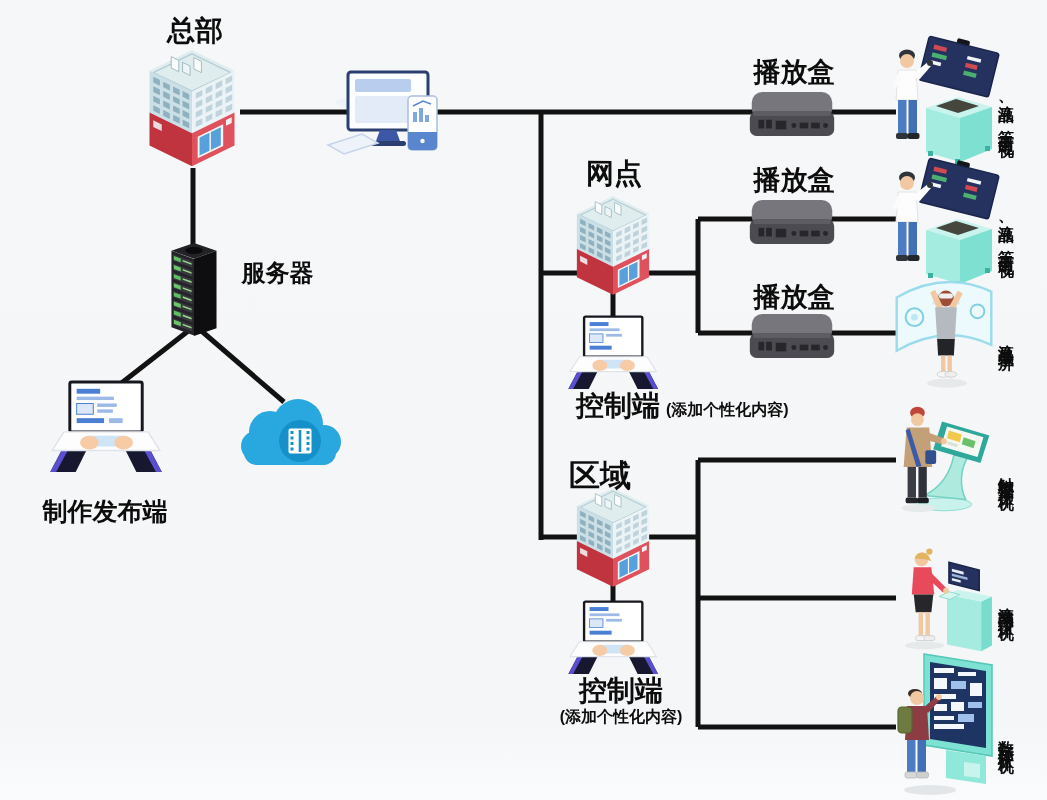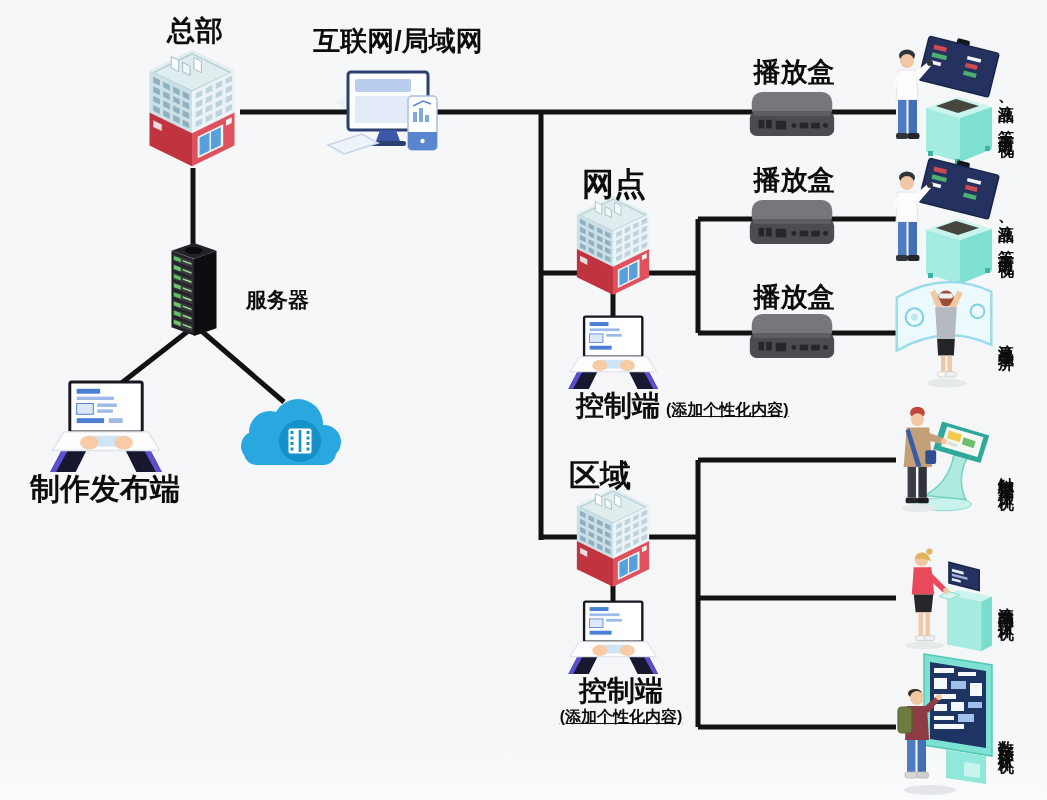--- a/index.html
+++ b/index.html
@@ -8,21 +8,21 @@
     background:linear-gradient(180deg,#f6f7f8 0%,#f5f6f7 90%,#fafbfc 100%);
     font-family:"Liberation Sans","DejaVu Sans",sans-serif;
   }
   #wires{position:absolute;left:0;top:0;z-index:0;}
   .icon{position:absolute;z-index:1;}
   .icon svg{display:block;width:100%;height:100%;}
   .lbl{
     position:absolute;z-index:2;font-weight:bold;color:#0d0d0d;
     text-align:center;line-height:1.1;white-space:nowrap;
   }
-  .note{font-weight:bold;text-decoration:underline;}
+  .note{font-weight:bold;}
   .vlbl{
     position:absolute;z-index:2;font-weight:bold;color:#0d0d0d;
     writing-mode:vertical-rl;text-align:center;
     font-size:16px;letter-spacing:3px;line-height:1;
   }
   .ctrlrow{position:absolute;z-index:2;display:flex;align-items:baseline;gap:6px;white-space:nowrap;}
 </style>
 </head>
 <body>
 
@@ -43,24 +43,23 @@
       <path d="M541,537 H698"></path>
       <path d="M613,582 V606"></path>
       <path d="M698,460 V727"></path>
       <path d="M698,460 H896"></path>
       <path d="M698,598 H896"></path>
       <path d="M698,727 H896"></path>
     </g>
   </svg>
 
   <div class="lbl" style="left:140px;top:16px;width:110px;font-size:28px">总部</div>
-  <div class="lbl" style="left:303px;top:27px;width:190px;font-size:27px">互联网/局域网</div>
-  <div class="lbl" style="left:230px;top:288px;width:95px;font-size:21px">服务器</div>
-  <div class="lbl" style="left:15px;top:472px;width:180px;font-size:30px">制作发布端</div>
-  <div class="lbl" style="left:581px;top:167px;width:66px;font-size:32px">网点</div>
+  <div class="lbl" style="left:230px;top:260px;width:95px;font-size:24px">服务器</div>
+  <div class="lbl" style="left:15px;top:498px;width:180px;font-size:25px">制作发布端</div>
+  <div class="lbl" style="left:581px;top:159px;width:66px;font-size:28px">网点</div>
   <div class="ctrlrow" style="left:576px;top:391px">
     <span class="lbl" style="position:static;font-size:28px">控制端</span>
     <span class="lbl note" style="position:static;font-size:16px">(添加个性化内容)</span>
   </div>
   <div class="lbl" style="left:567px;top:459px;width:66px;font-size:31px">区域</div>
   <div class="lbl" style="left:566px;top:676px;width:110px;font-size:28px">控制端</div>
   <div class="lbl note" style="left:546px;top:708px;width:150px;font-size:16px">(添加个性化内容)</div>
   <div class="lbl" style="left:748px;top:58px;width:92px;font-size:27px">播放盒</div>
   <div class="lbl" style="left:748px;top:166px;width:92px;font-size:27px">播放盒</div>
   <div class="lbl" style="left:748px;top:283px;width:92px;font-size:27px">播放盒</div>

